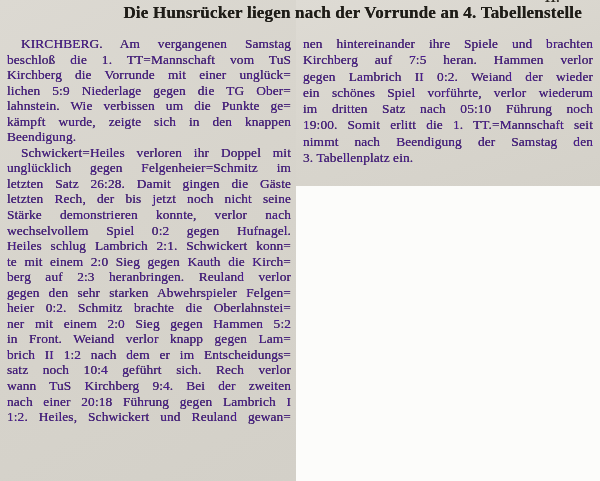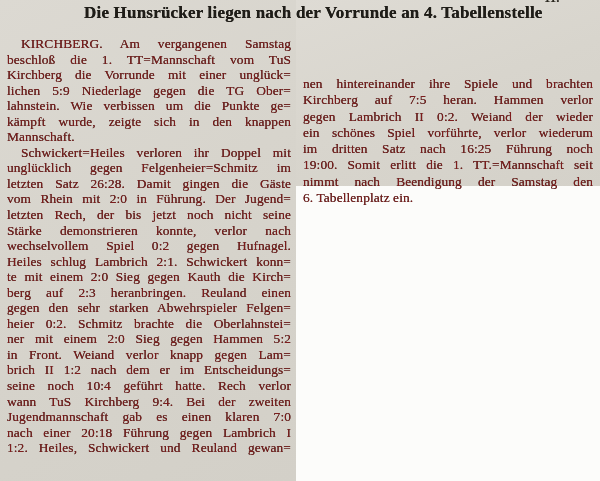--- a/index.html
+++ b/index.html
@@ -12,30 +12,30 @@
   .paper-left {
     position:absolute; left:0; top:0; width:296px; height:481px;
     background:linear-gradient(150deg, #dcd9d2 0%, #d7d4cc 45%, #d3d0c8 100%);
   }
   .paper-right {
     position:absolute; left:296px; top:0; width:304px; height:186px;
     background:linear-gradient(160deg, #dedbd4 0%, #d8d5cd 50%, #d4d1c9 100%);
   }
   .headline {
     position:absolute; top:3px; left:84px; right:18px;
-    text-align:left; font-weight:bold; font-size:17px;
+    text-align:right; font-weight:bold; font-size:17px;
     color:#1f1d18; letter-spacing:0.2px; white-space:nowrap;
     text-shadow:0 0 0.3px #1f1d18;
   }
   .col {
-    position:absolute; top:36px; color:#7f1d1d; font-size:13.4px;
+    position:absolute; top:36px; color:#4c1d95; font-size:13.4px;
     letter-spacing:0.1px; text-shadow:0 0 0.45px #2a271f;
   }
   .col-left  { left:7px;   width:284px; line-height:15.55px; }
-  .col-right { left:303px; width:290px; line-height:16.3px;margin-top:40px; }
+  .col-right { left:303px; width:290px; line-height:16.3px; }
   .line { text-align:justify; text-align-last:justify; }
   .line.end { text-align-last:left; }
   .line.indent { text-indent:14px; }
   
   .remnant {
     position:absolute; top:-10px; left:544px; width:20px; height:15px;
     overflow:hidden; font-weight:bold; font-size:13px; color:#2a271f;
   }
 </style>
 </head>
@@ -49,45 +49,43 @@
 
   <div class="headline">Die Hunsrücker liegen nach der Vorrunde an 4. Tabellenstelle</div>
 
   <div class="col col-left">
       <div class="line indent">KIRCHBERG. Am vergangenen Samstag</div>
       <div class="line">beschloß die 1. TT=Mannschaft vom TuS</div>
       <div class="line">Kirchberg die Vorrunde mit einer unglück=</div>
       <div class="line">lichen 5:9 Niederlage gegen die TG Ober=</div>
       <div class="line">lahnstein. Wie verbissen um die Punkte ge=</div>
       <div class="line">kämpft wurde, zeigte sich in den knappen</div>
-      <div class="line end">Mannschaft.</div>
+      <div class="line end">Beendigung.</div>
       <div class="line indent">Schwickert=Heiles verloren ihr Doppel mit</div>
       <div class="line">unglücklich gegen Felgenheier=Schmitz im</div>
       <div class="line">letzten Satz 26:28. Damit gingen die Gäste</div>
-      <div class="line">vom Rhein mit 2:0 in Führung. Der Jugend=</div>
       <div class="line">letzten Rech, der bis jetzt noch nicht seine</div>
       <div class="line">Stärke demonstrieren konnte, verlor nach</div>
       <div class="line">wechselvollem Spiel 0:2 gegen Hufnagel.</div>
       <div class="line">Heiles schlug Lambrich 2:1. Schwickert konn=</div>
       <div class="line">te mit einem 2:0 Sieg gegen Kauth die Kirch=</div>
-      <div class="line">berg auf 2:3 heranbringen. Reuland einen</div>
+      <div class="line">berg auf 2:3 heranbringen. Reuland verlor</div>
       <div class="line">gegen den sehr starken Abwehrspieler Felgen=</div>
       <div class="line">heier 0:2. Schmitz brachte die Oberlahnstei=</div>
       <div class="line">ner mit einem 2:0 Sieg gegen Hammen 5:2</div>
       <div class="line">in Front. Weiand verlor knapp gegen Lam=</div>
       <div class="line">brich II 1:2 nach dem er im Entscheidungs=</div>
-      <div class="line">seine noch 10:4 geführt hatte. Rech verlor</div>
+      <div class="line">satz noch 10:4 geführt sich. Rech verlor</div>
       <div class="line">wann TuS Kirchberg 9:4. Bei der zweiten</div>
-      <div class="line">Jugendmannschaft gab es einen klaren 7:0</div>
       <div class="line">nach einer 20:18 Führung gegen Lambrich I</div>
       <div class="line">1:2. Heiles, Schwickert und Reuland gewan=</div>
     </div>
   <div class="col col-right">
       <div class="line">nen hintereinander ihre Spiele und brachten</div>
       <div class="line">Kirchberg auf 7:5 heran. Hammen verlor</div>
       <div class="line">gegen Lambrich II 0:2. Weiand der wieder</div>
       <div class="line">ein schönes Spiel vorführte, verlor wiederum</div>
-      <div class="line">im dritten Satz nach 16:25 Führung noch</div>
+      <div class="line">im dritten Satz nach 05:10 Führung noch</div>
       <div class="line">19:00. Somit erlitt die 1. TT.=Mannschaft seit</div>
       <div class="line">nimmt nach Beendigung der Samstag den</div>
-      <div class="line end">6. Tabellenplatz ein.</div>
+      <div class="line end">3. Tabellenplatz ein.</div>
     </div>
 </div>
 
 </body></html>

